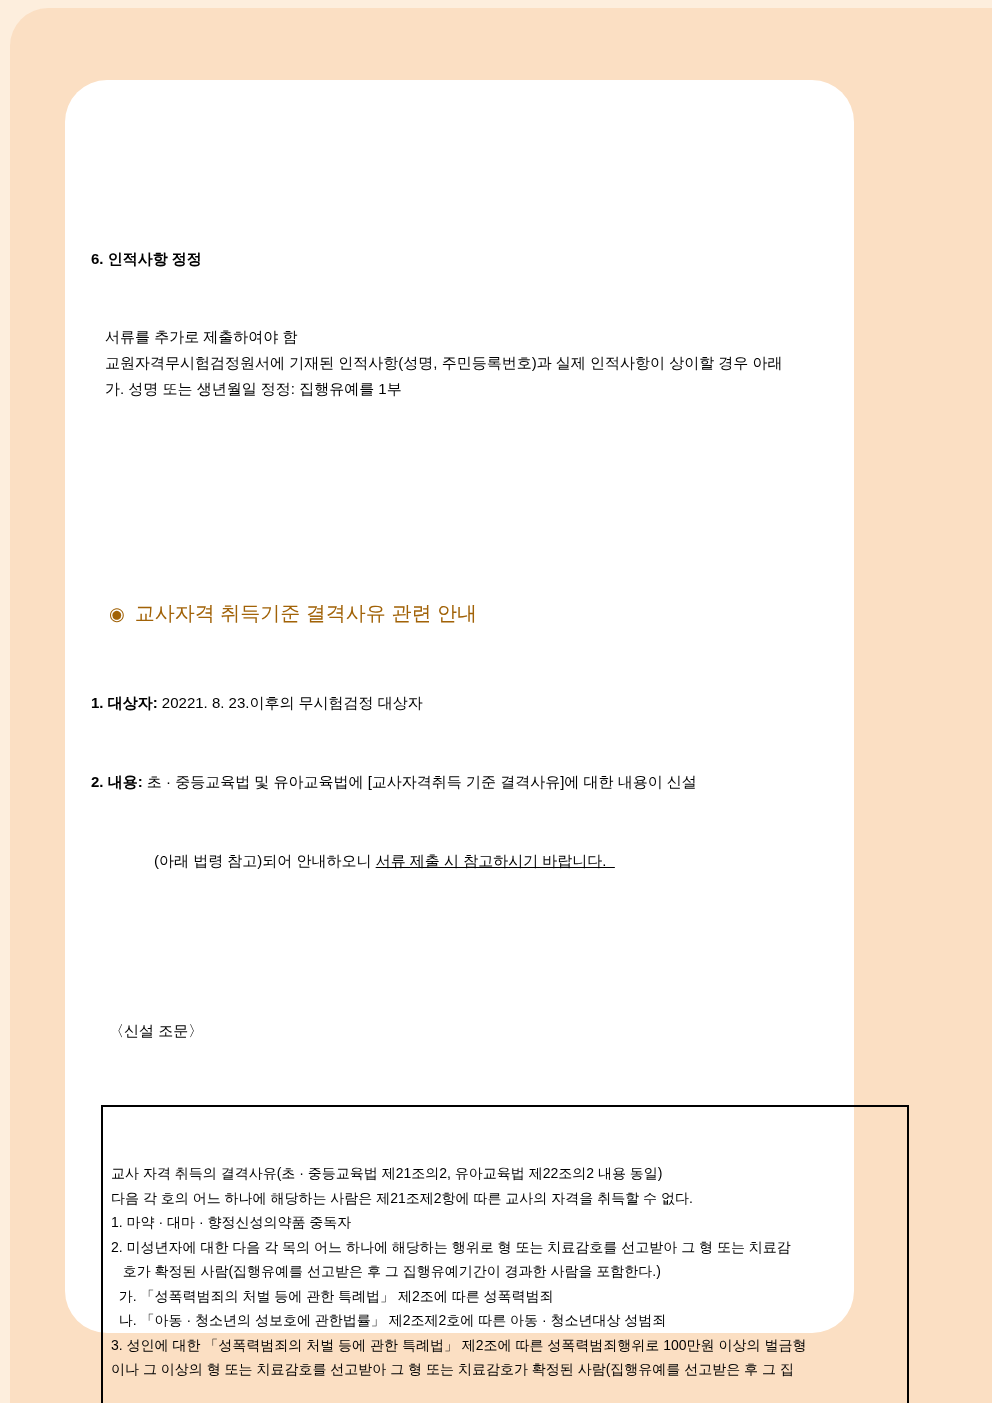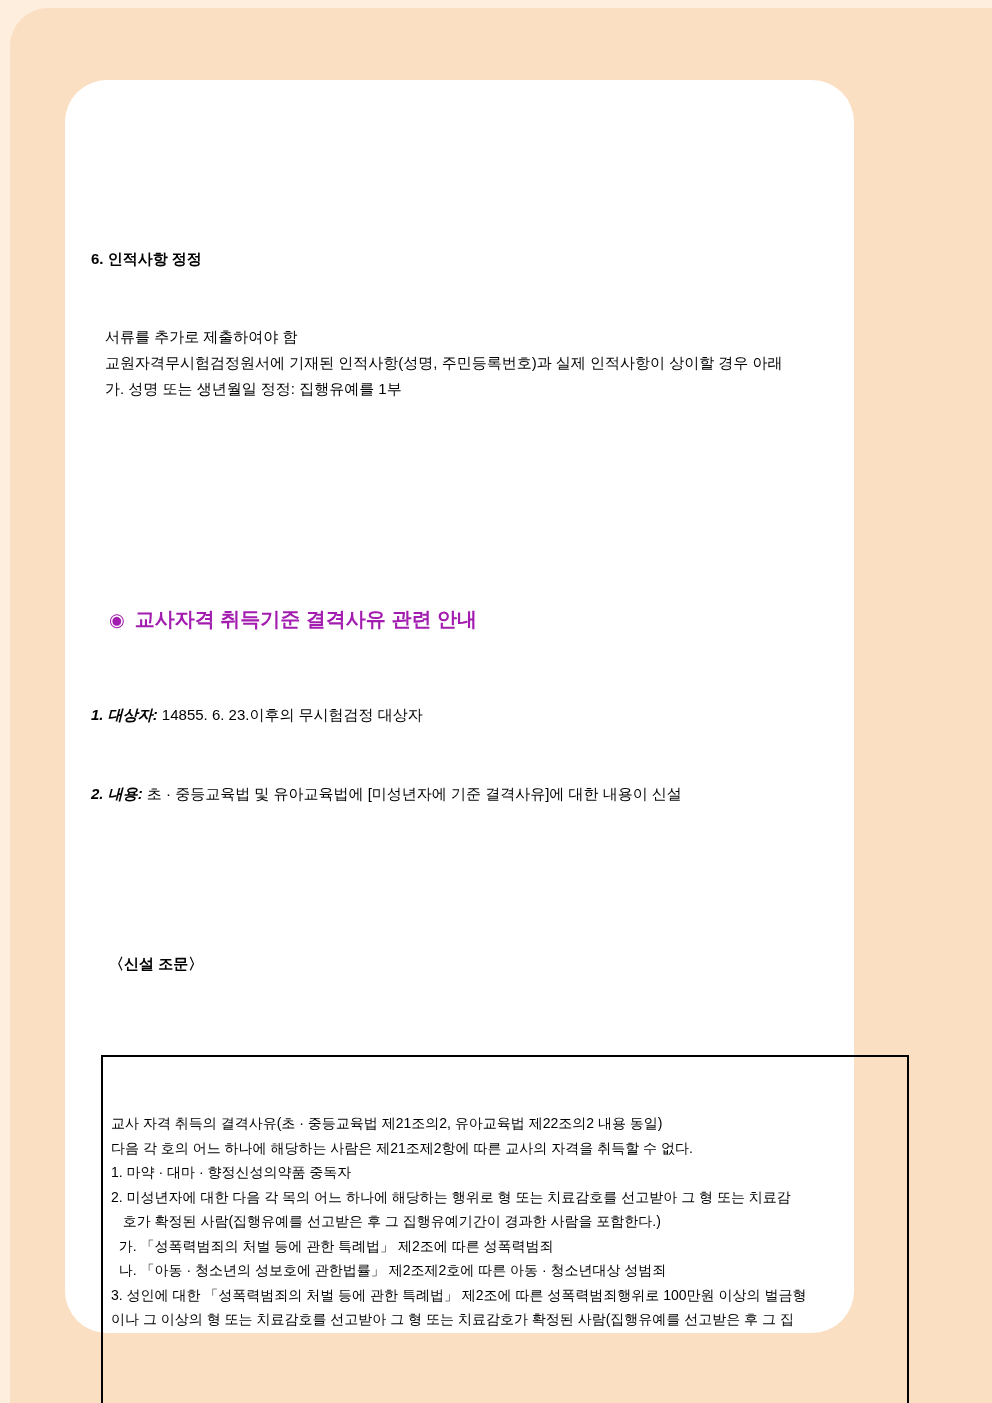--- a/index.html
+++ b/index.html
@@ -20,32 +20,32 @@
     position:absolute;left:55px;top:72px;
     width:789px;height:1253px;
     background:#ffffff;
     border-radius:42px;
     box-sizing:border-box;
     padding:30px 24px 0 26px;
     font-size:15px;
     line-height:26px;
     white-space:pre-wrap;
   }
-  .bold{font-weight:bold;font-style:italic;}
+  .bold{font-weight:bold;}
   .sec6-title{font-weight:bold;margin-top:6px;}
   .sec6-lines{padding-left:14px;}
   .red-heading{
-    color:#a21caf;font-weight:bold;font-size:20px;
-    margin:16px 0 10px 18px;line-height:38px;
+    color:#a16207;font-weight:normal;font-size:20px;
+    margin:16px 0 10px 18px;line-height:26px;
   }
   .red-heading .bullet{font-size:18px;margin-right:10px;}
   .notice-item{line-height:27px;}
   .notice-cont{padding-left:63px;}
   .u{text-decoration:underline;}
-  .prov-head{font-weight:bold;margin:14px 0 26px 18px;}
+  .prov-head{font-weight:normal;margin:14px 0 9px 18px;}
   .prov-box{
     border:2px solid #000;
     margin-left:10px;
     width:808px;
     box-sizing:border-box;
     padding:5px 8px 6px 8px;
     font-size:14px;
     line-height:24.5px;
   }
 </style>
@@ -55,22 +55,23 @@
 <div class="frame">
   <div class="card">
 
     <section>
       <div class="sec6-title">6. 인적사항 정정</div>
       <div class="sec6-lines"><div class="line">서류를 추가로 제출하여야 함</div><div class="line">교원자격무시험검정원서에 기재된 인적사항(성명, 주민등록번호)과 실제 인적사항이 상이할 경우 아래</div><div class="line">가. 성명 또는 생년월일 정정: 집행유예를 1부</div></div>
     </section>
 
     <section>
       <div class="red-heading"><span class="bullet">◉</span><span>교사자격 취득기준 결격사유 관련 안내</span></div>
-      <div class="notice-item"><span class="bold">1. 대상자:</span><span> 14855. 6. 23.이후의 무시험검정 대상자</span></div>
-      <div class="notice-item"><span class="bold">2. 내용:</span><span> 초 · 중등교육법 및 유아교육법에 [미성년자에 기준 결격사유]에 대한 내용이 신설</span></div>
+      <div class="notice-item"><span class="bold">1. 대상자:</span><span> 20221. 8. 23.이후의 무시험검정 대상자</span></div>
+      <div class="notice-item"><span class="bold">2. 내용:</span><span> 초 · 중등교육법 및 유아교육법에 [교사자격취득 기준 결격사유]에 대한 내용이 신설</span></div>
+      <div class="notice-item notice-cont"><span>(아래 법령 참고)되어 안내하오니 </span><span class="u">서류 제출 시 참고하시기 바랍니다.  </span></div>
     </section>
 
     <div class="prov-head">〈신설 조문〉</div>
     <div class="prov-box">
       <div><div class="line">교사 자격 취득의 결격사유(초 · 중등교육법 제21조의2, 유아교육법 제22조의2 내용 동일)</div><div class="line">다음 각 호의 어느 하나에 해당하는 사람은 제21조제2항에 따른 교사의 자격을 취득할 수 없다.</div><div class="line">1. 마약 · 대마 · 향정신성의약품 중독자</div><div class="line">2. 미성년자에 대한 다음 각 목의 어느 하나에 해당하는 행위로 형 또는 치료감호를 선고받아 그 형 또는 치료감</div><div class="line">   호가 확정된 사람(집행유예를 선고받은 후 그 집행유예기간이 경과한 사람을 포함한다.)</div><div class="line">  가. 「성폭력범죄의 처벌 등에 관한 특례법」 제2조에 따른 성폭력범죄</div><div class="line">  나. 「아동 · 청소년의 성보호에 관한법률」 제2조제2호에 따른 아동 · 청소년대상 성범죄</div><div class="line">3. 성인에 대한 「성폭력범죄의 처벌 등에 관한 특례법」 제2조에 따른 성폭력범죄행위로 100만원 이상의 벌금형</div><div class="line">이나 그 이상의 형 또는 치료감호를 선고받아 그 형 또는 치료감호가 확정된 사람(집행유예를 선고받은 후 그 집</div></div>
       
     </div>
 
     
 

